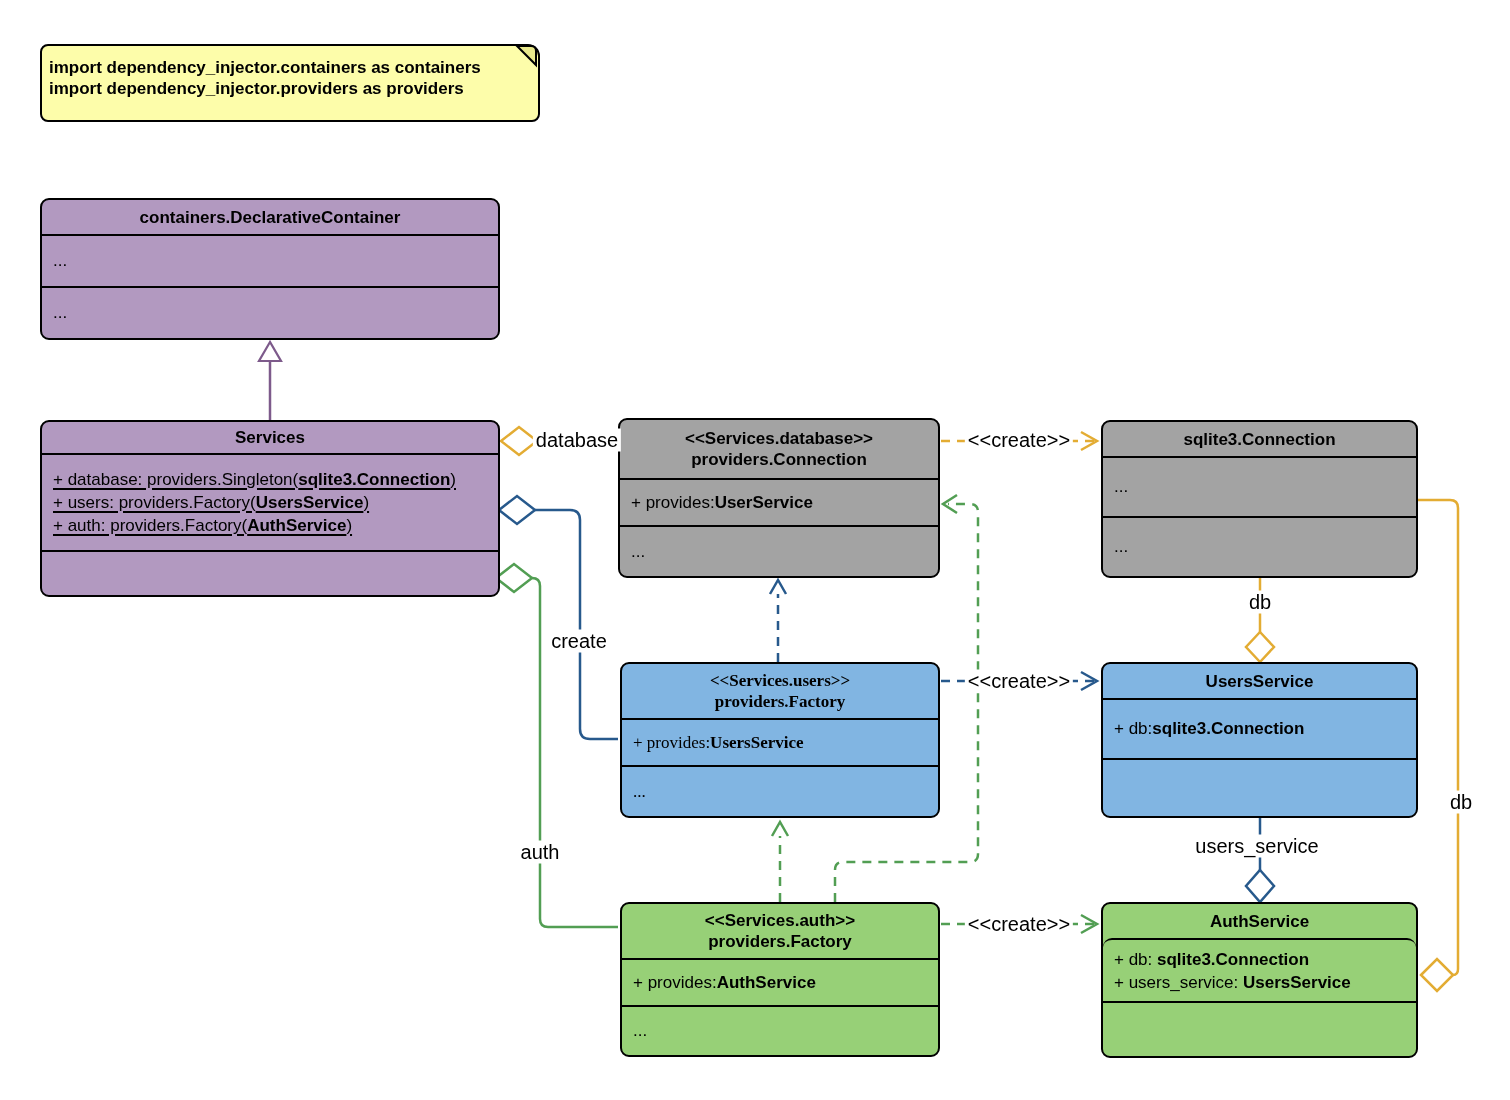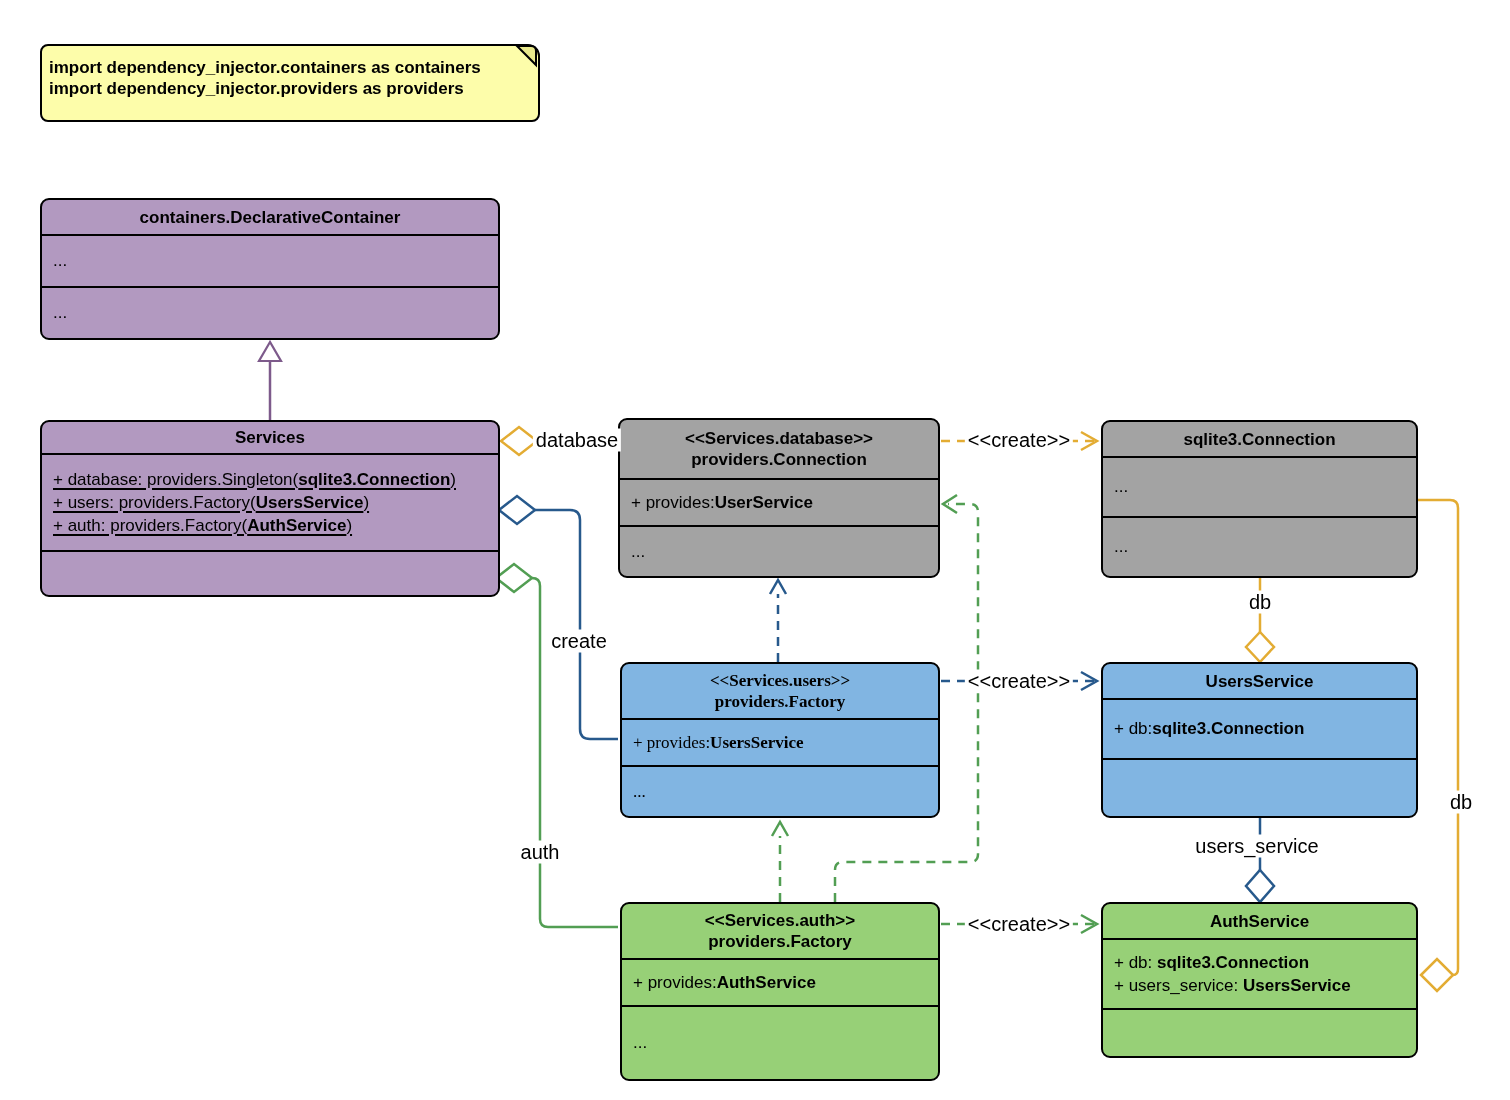--- a/index.html
+++ b/index.html
@@ -194,37 +194,37 @@
 
 <div class="uml-box fill-blue" style="left:1101px; top:662px; width:317px; height:156px;">
   <div class="hdr" style="height:34px;">UsersService</div>
   <div class="comp" style="height:60px;">
     <span>+ db: </span>
       <span class="b">sqlite3.Connection</span>
   </div>
   <div class="comp grow"></div>
 </div>
 
-<div class="uml-box fill-green" style="left:620px; top:902px; width:320px; height:179px;">
+<div class="uml-box fill-green" style="left:620px; top:902px; width:320px; height:155px;">
   <div class="hdr" style="height:54px;">
     <div>&lt;&lt;Services.auth&gt;&gt;</div>
     <div>providers.Factory</div>
   </div>
   <div class="comp" style="height:47px;">
     <span>+ provides: </span>
       <span class="b">AuthService</span>
   </div>
   <div class="comp grow">
     <span>...</span>
   </div>
 </div>
 
 <div class="uml-box fill-green" style="left:1101px; top:902px; width:317px; height:156px;">
   <div class="hdr" style="height:34px;">AuthService</div>
-  <div class="comp multi" style="height:70px;">
+  <div class="comp multi" style="height:63px;border-radius:9px;">
     <div class="attr-line"><span>+ db: </span><span class="b">sqlite3.Connection</span></div>
     <div class="attr-line"><span>+ users_service: </span><span class="b">UsersService</span></div>
   </div>
   <div class="comp grow"></div>
 </div>
 
 <div class="edge-label" style="left:577px; top:440px;">database</div>
 <div class="edge-label" style="left:1019px; top:440px;">&lt;&lt;create&gt;&gt;</div>
 <div class="edge-label" style="left:579px; top:641px;">create</div>
 <div class="edge-label" style="left:540px; top:852px;">auth</div>

